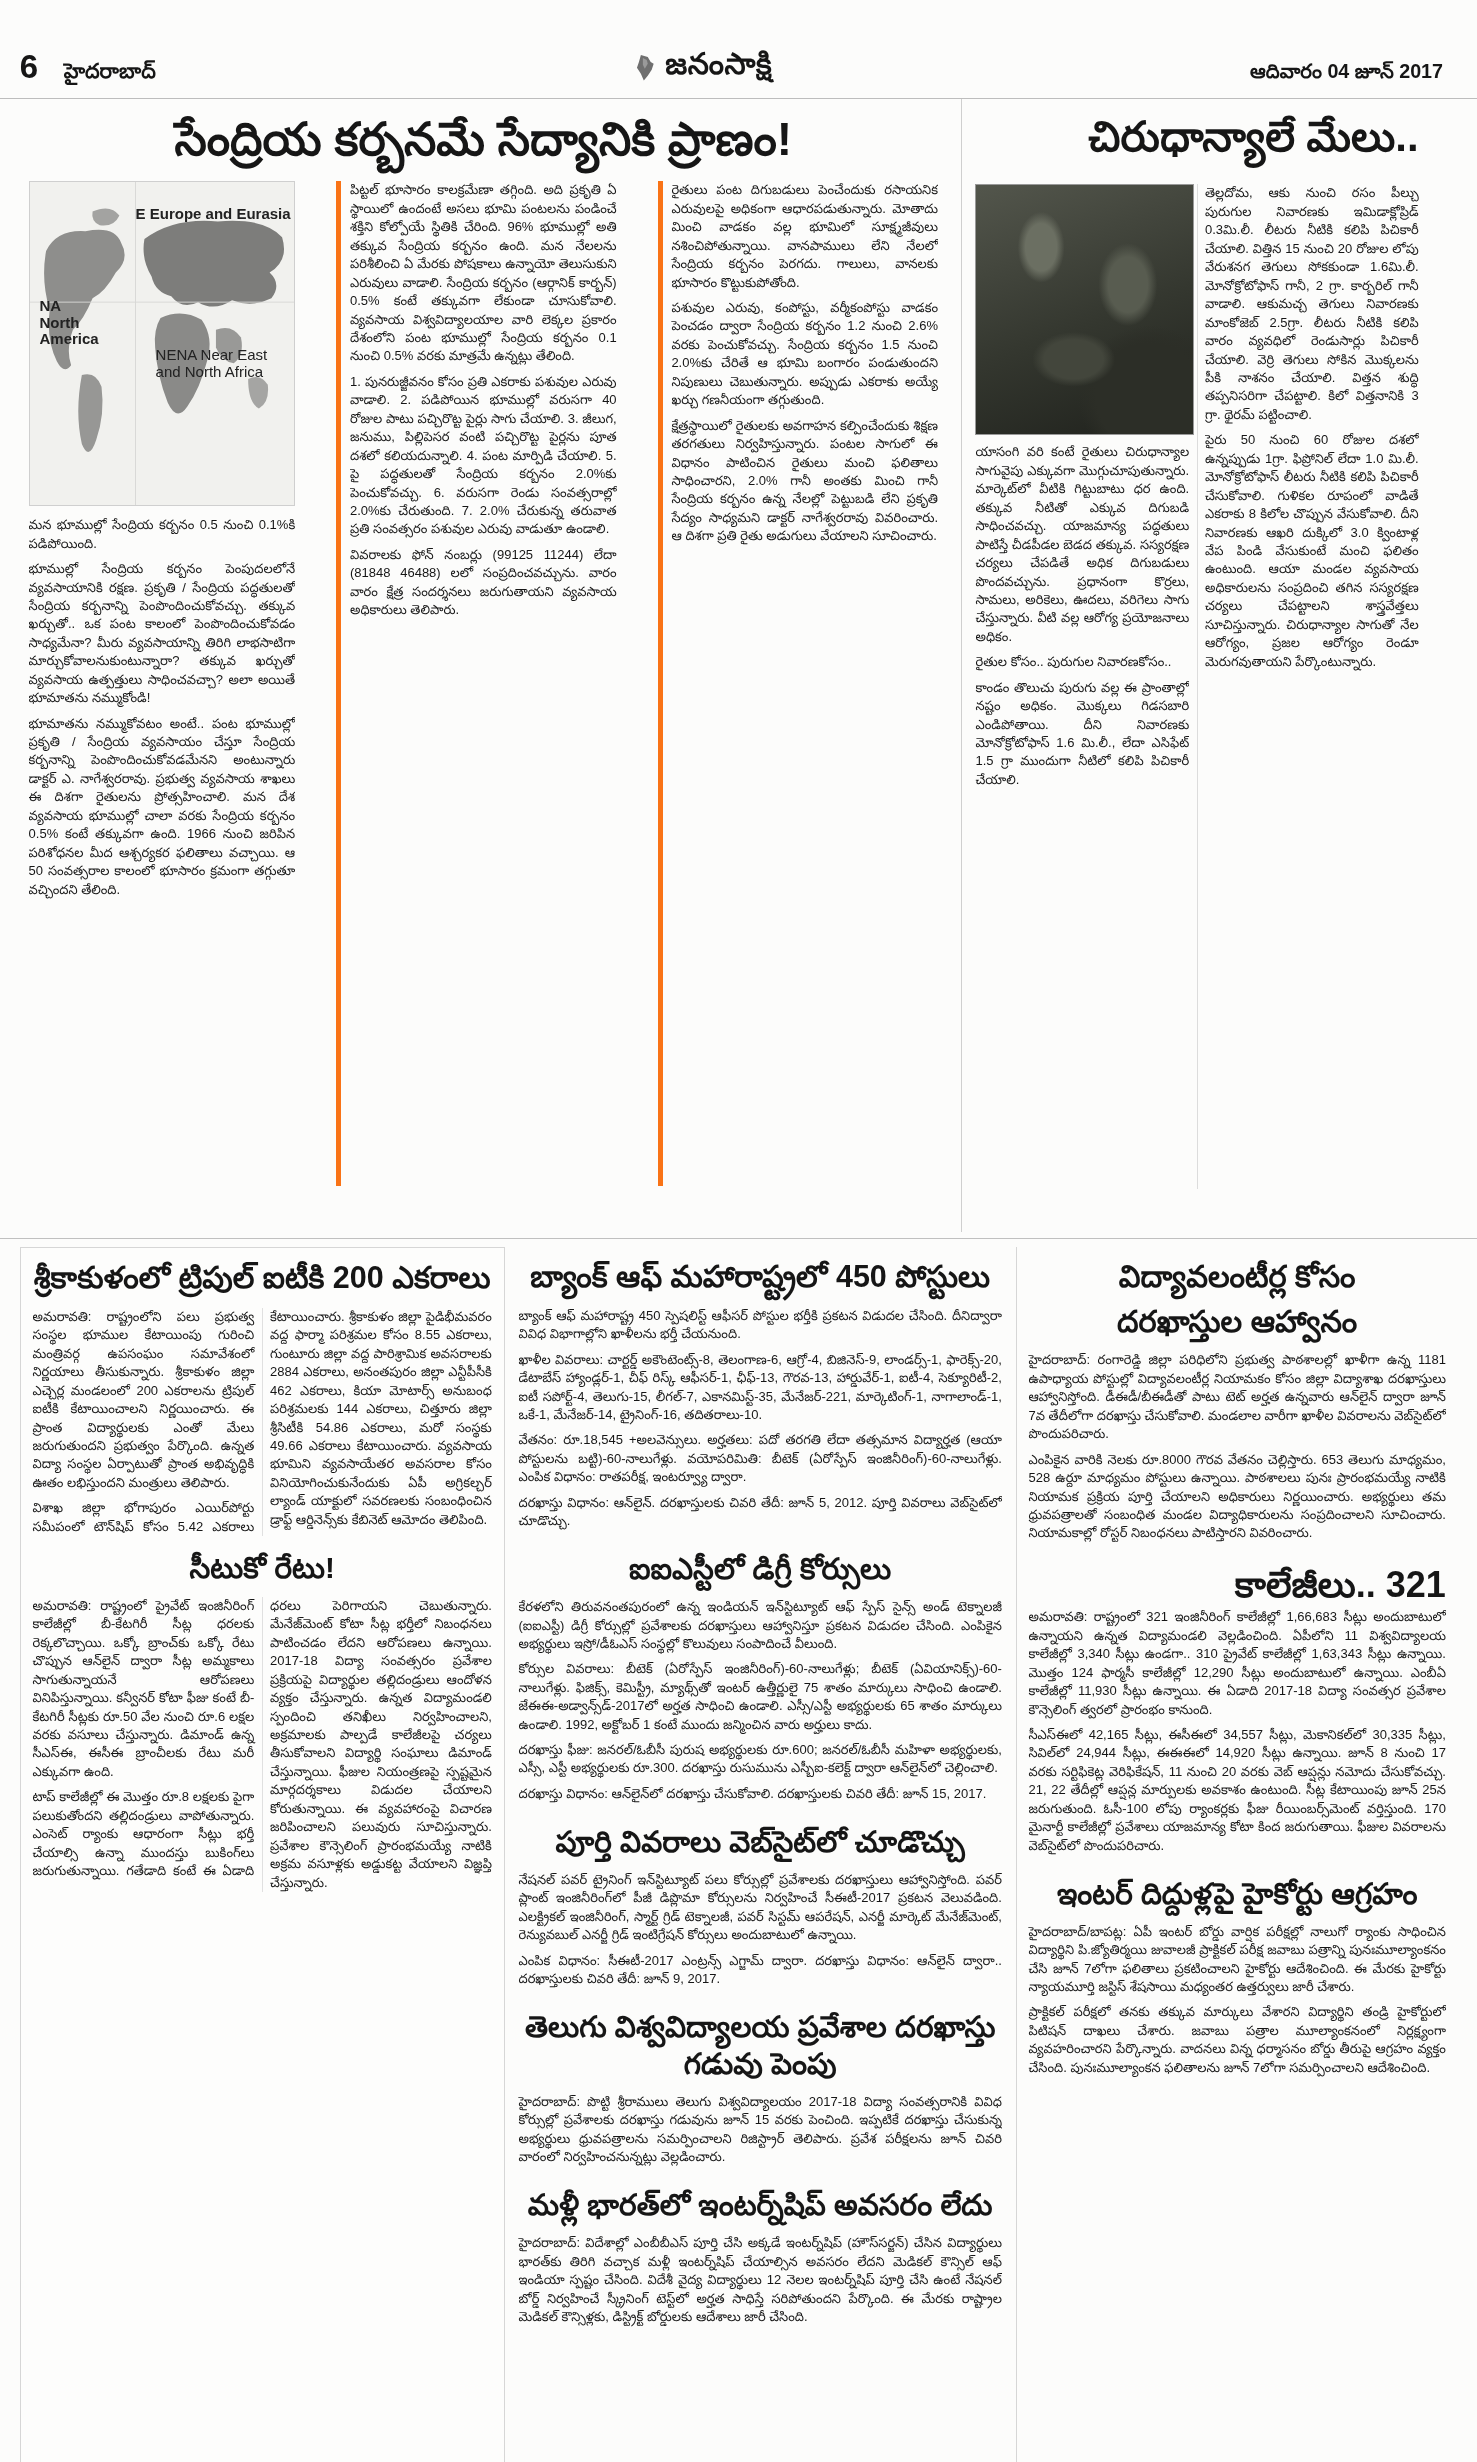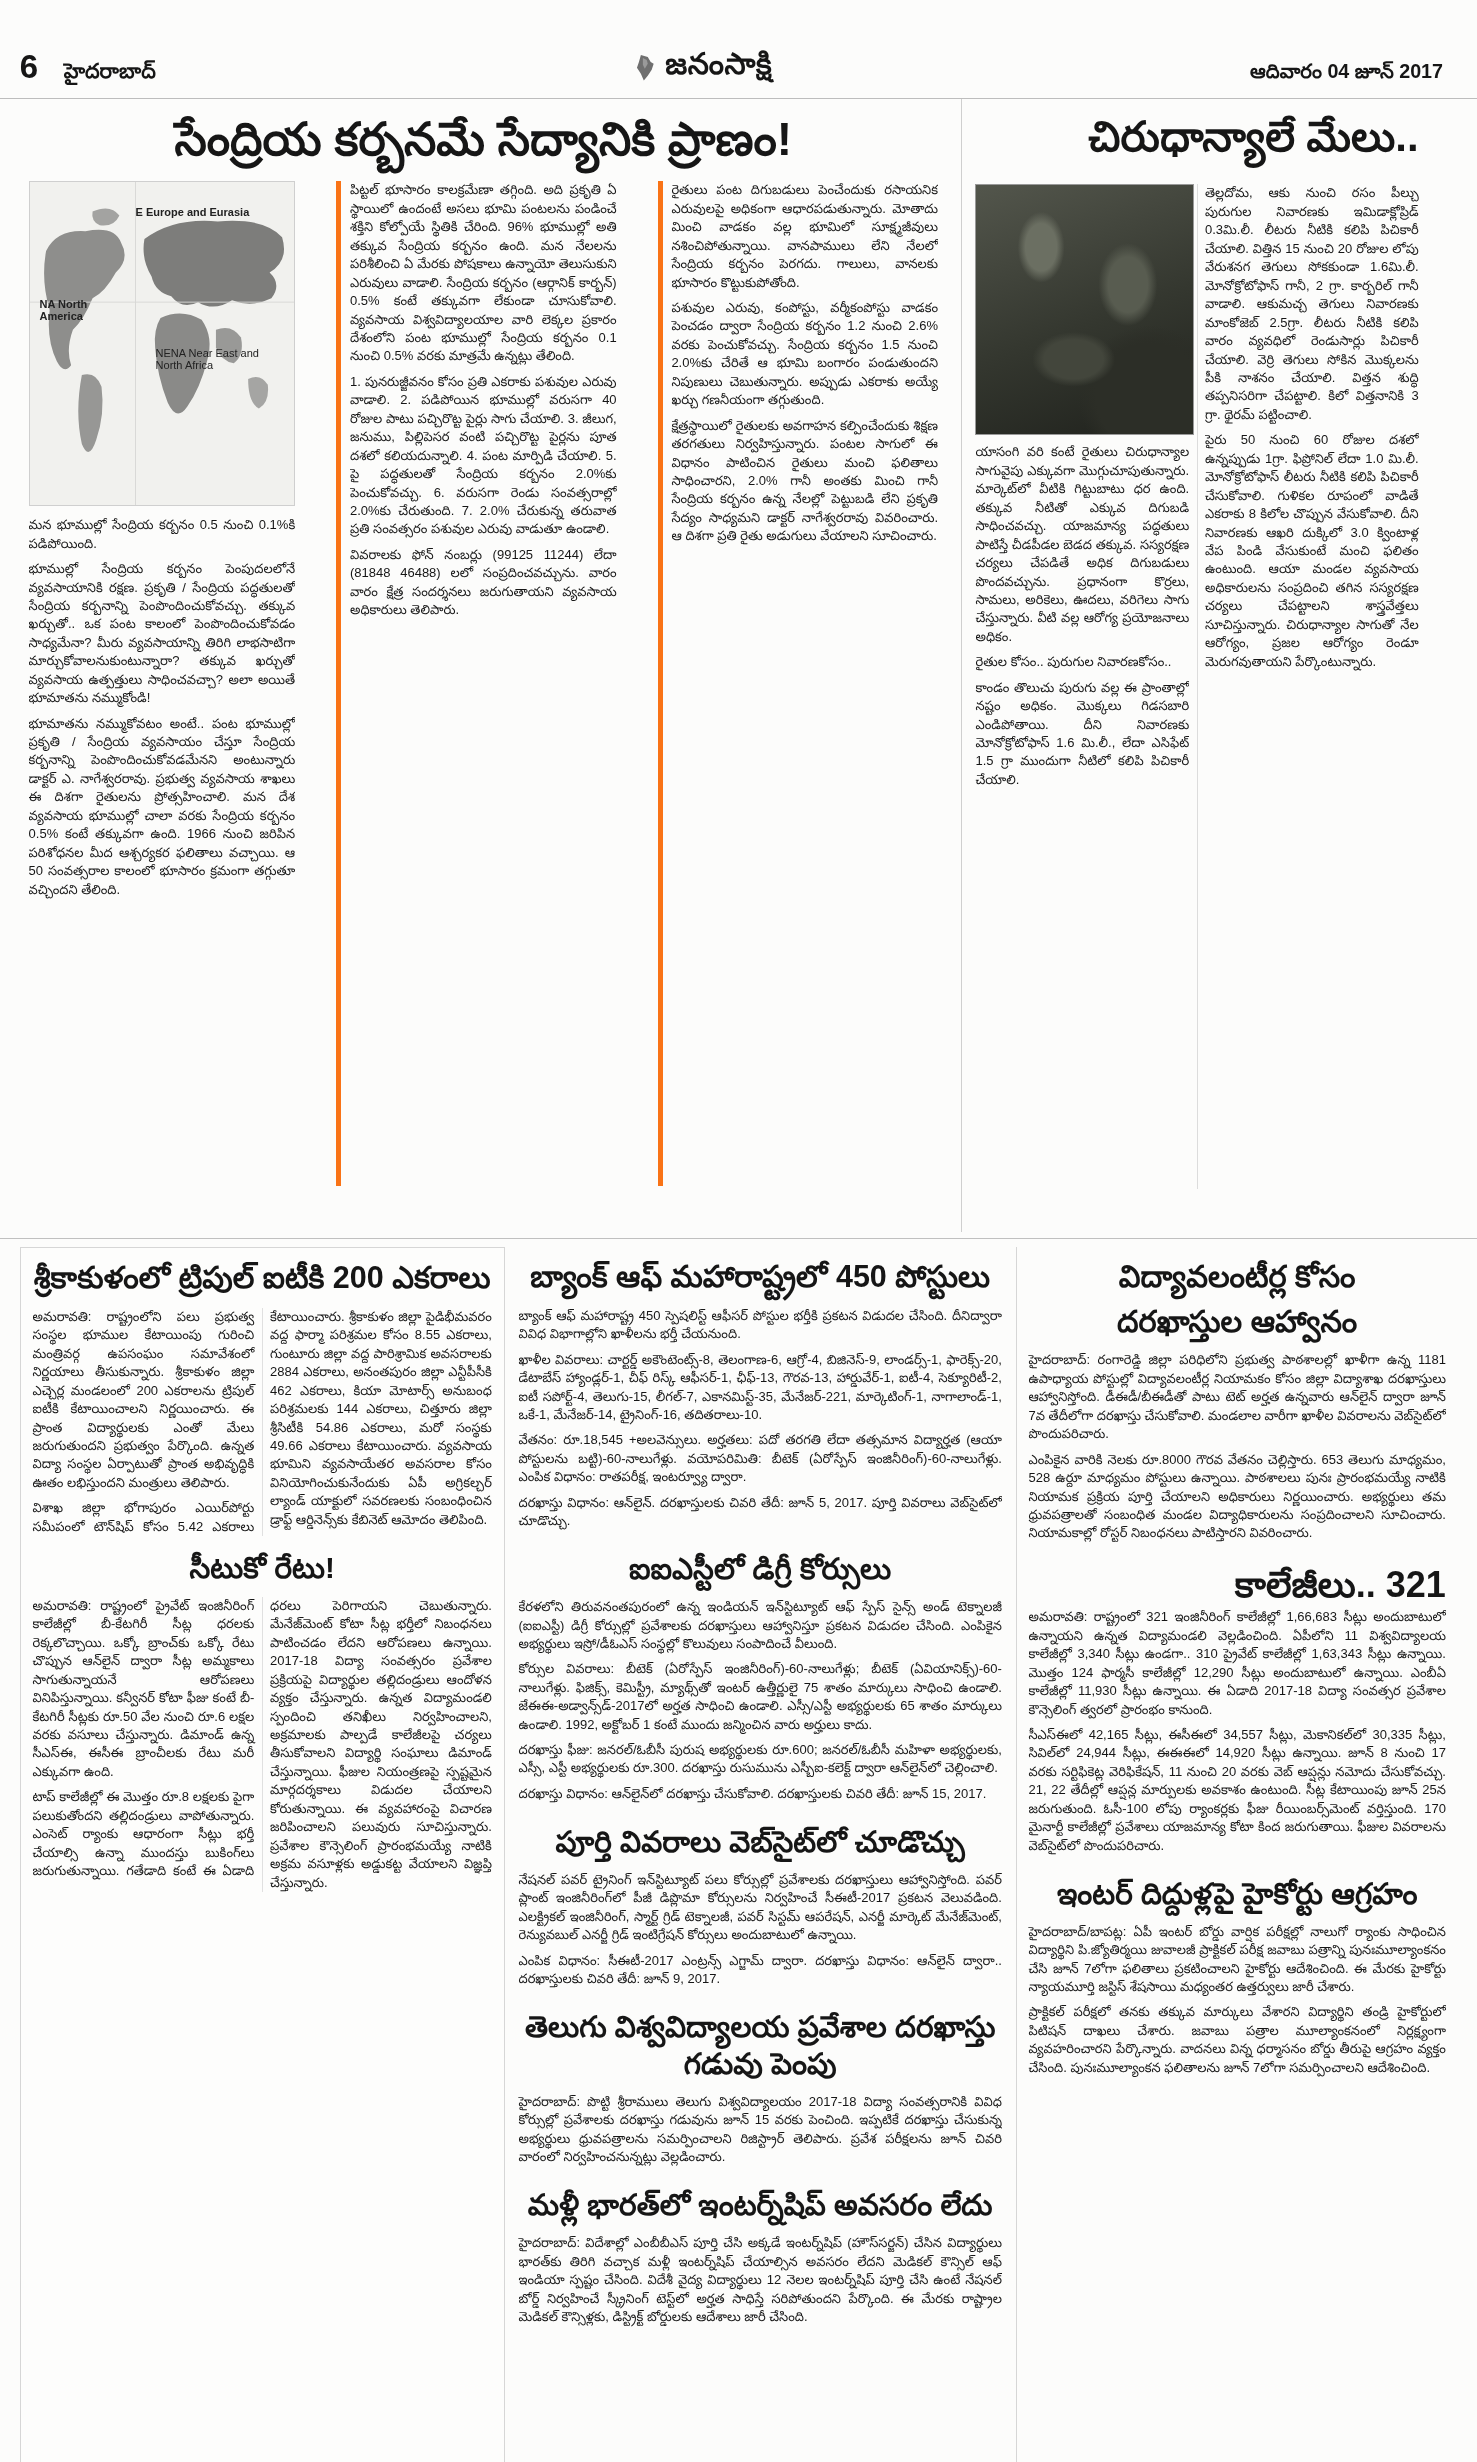--- a/index.html
+++ b/index.html
@@ -20,21 +20,21 @@
   .btxt{overflow:hidden;}
   
   .top-sec{display:flex;height:1133px;padding:0 19.7px;box-sizing:border-box;}
   .lead-art{width:941px;padding-right:13.8px;box-sizing:border-box;}
   .h-main{font-size:46px;font-weight:bold;text-align:center;margin:13.8px 0 15.8px;line-height:1.15;}
   .lead-cols{display:flex;gap:0;height:1005px;}
   .lead-col{flex:1;padding:0 8.9px;overflow:hidden;}
   .lead-col + .lead-col{border-left:5px solid #f97316;margin-left:32px;}
   .map-wrap{width:100%;height:325px;position:relative;background:#f4f4f2;border:1px solid #cfcfcf;
             box-sizing:border-box;margin-bottom:9.9px;}
-  .map-label{position:absolute;font-size:11px;color:#222;font-weight:bold;line-height:1.1;}
+  .map-label{position:absolute;font-size:15px;color:#222;font-weight:bold;line-height:1.1;}
   .lbl-eur{top:23.6px;left:106px;}
   .lbl-na{top:116px;left:9.9px;width:59px;}
   .lbl-nena{top:165px;left:126px;width:118px;font-weight:normal;}
   .right-art{width:458px;border-left:1px solid #cfcfcf;padding-left:13.8px;box-sizing:border-box;}
   .h-right{font-size:42px;font-weight:bold;text-align:right;margin:13.8px 0 13.8px;}
   .photo{width:219px;height:251px;float:left;margin:2px 9.9px 5.9px 0;
          background:
            radial-gradient(39px 59px at 30% 25%, #6b6f62 0 40%, transparent 60%),
            radial-gradient(49px 69px at 70% 40%, #585c50 0 40%, transparent 60%),
            radial-gradient(59px 39px at 45% 70%, #43463c 0 50%, transparent 70%),
@@ -156,21 +156,21 @@
         </div>
     </sec>
 
     <sec class="mid-box box-m">
       <div>
         <div class="h-box">బ్యాంక్ ఆఫ్ మహారాష్ట్రలో 450 పోస్టులు</div>
         <div class="btxt">
             <p>బ్యాంక్ ఆఫ్ మహారాష్ట్ర 450 స్పెషలిస్ట్ ఆఫీసర్ పోస్టుల భర్తీకి ప్రకటన విడుదల చేసింది. దీనిద్వారా వివిధ విభాగాల్లోని ఖాళీలను భర్తీ చేయనుంది.</p>
             <p>ఖాళీల వివరాలు: చార్టర్డ్ అకౌంటెంట్స్-8, తెలంగాణ-6, ఆగ్రో-4, బిజినెస్-9, లాండర్స్-1, ఫారెక్స్-20, డేటాబేస్ హ్యాండ్లర్-1, చీఫ్ రిస్క్ ఆఫీసర్-1, ఛీఫ్-13, గౌరవ-13, హార్డువేర్-1, ఐటీ-4, సెక్యూరిటీ-2, ఐటీ సపోర్ట్-4, తెలుగు-15, లీగల్-7, ఎకానమిస్ట్-35, మేనేజర్-221, మార్కెటింగ్-1, నాగాలాండ్-1, ఒకే-1, మేనేజర్-14, ట్రైనింగ్-16, తదితరాలు-10.</p>
             <p>వేతనం: రూ.18,545 +అలవెన్సులు. అర్హతలు: పదో తరగతి లేదా తత్సమాన విద్యార్హత (ఆయా పోస్టులను బట్టి)-60-నాలుగేళ్లు. వయోపరిమితి: బీటెక్ (ఏరోస్పేస్ ఇంజినీరింగ్)-60-నాలుగేళ్లు. ఎంపిక విధానం: రాతపరీక్ష, ఇంటర్వ్యూ ద్వారా.</p>
-            <p>దరఖాస్తు విధానం: ఆన్‌లైన్. దరఖాస్తులకు చివరి తేదీ: జూన్ 5, 2017. పూర్తి వివరాలు వెబ్‌సైట్‌లో చూడొచ్చు.</p>
+            <p>దరఖాస్తు విధానం: ఆన్‌లైన్. దరఖాస్తులకు చివరి తేదీ: జూన్ 5, 2012. పూర్తి వివరాలు వెబ్‌సైట్‌లో చూడొచ్చు.</p>
           </div>
       </div>
       <div>
         <div class="h-box2">ఐఐఎస్టీలో డిగ్రీ కోర్సులు</div>
         <div class="btxt">
             <p>కేరళలోని తిరువనంతపురంలో ఉన్న ఇండియన్ ఇన్‌స్టిట్యూట్ ఆఫ్ స్పేస్ సైన్స్ అండ్ టెక్నాలజీ (ఐఐఎస్టీ) డిగ్రీ కోర్సుల్లో ప్రవేశాలకు దరఖాస్తులు ఆహ్వానిస్తూ ప్రకటన విడుదల చేసింది. ఎంపికైన అభ్యర్థులు ఇస్రో/డీఓఎస్ సంస్థల్లో కొలువులు సంపాదించే వీలుంది.</p>
             <p>కోర్సుల వివరాలు: బీటెక్ (ఏరోస్పేస్ ఇంజినీరింగ్)-60-నాలుగేళ్లు; బీటెక్ (ఏవియానిక్స్)-60-నాలుగేళ్లు. ఫిజిక్స్, కెమిస్ట్రీ, మ్యాథ్స్‌తో ఇంటర్ ఉత్తీర్ణులై 75 శాతం మార్కులు సాధించి ఉండాలి. జేఈఈ-అడ్వాన్స్‌డ్-2017లో అర్హత సాధించి ఉండాలి. ఎస్సీ/ఎస్టీ అభ్యర్థులకు 65 శాతం మార్కులు ఉండాలి. 1992, అక్టోబర్ 1 కంటే ముందు జన్మించిన వారు అర్హులు కాదు.</p>
             <p>దరఖాస్తు ఫీజు: జనరల్/ఓబీసీ పురుష అభ్యర్థులకు రూ.600; జనరల్/ఓబీసీ మహిళా అభ్యర్థులకు, ఎస్సీ, ఎస్టీ అభ్యర్థులకు రూ.300. దరఖాస్తు రుసుమును ఎస్బీఐ-కలెక్ట్ ద్వారా ఆన్‌లైన్‌లో చెల్లించాలి.</p>
             <p>దరఖాస్తు విధానం: ఆన్‌లైన్‌లో దరఖాస్తు చేసుకోవాలి. దరఖాస్తులకు చివరి తేదీ: జూన్ 15, 2017.</p>
           </div>

